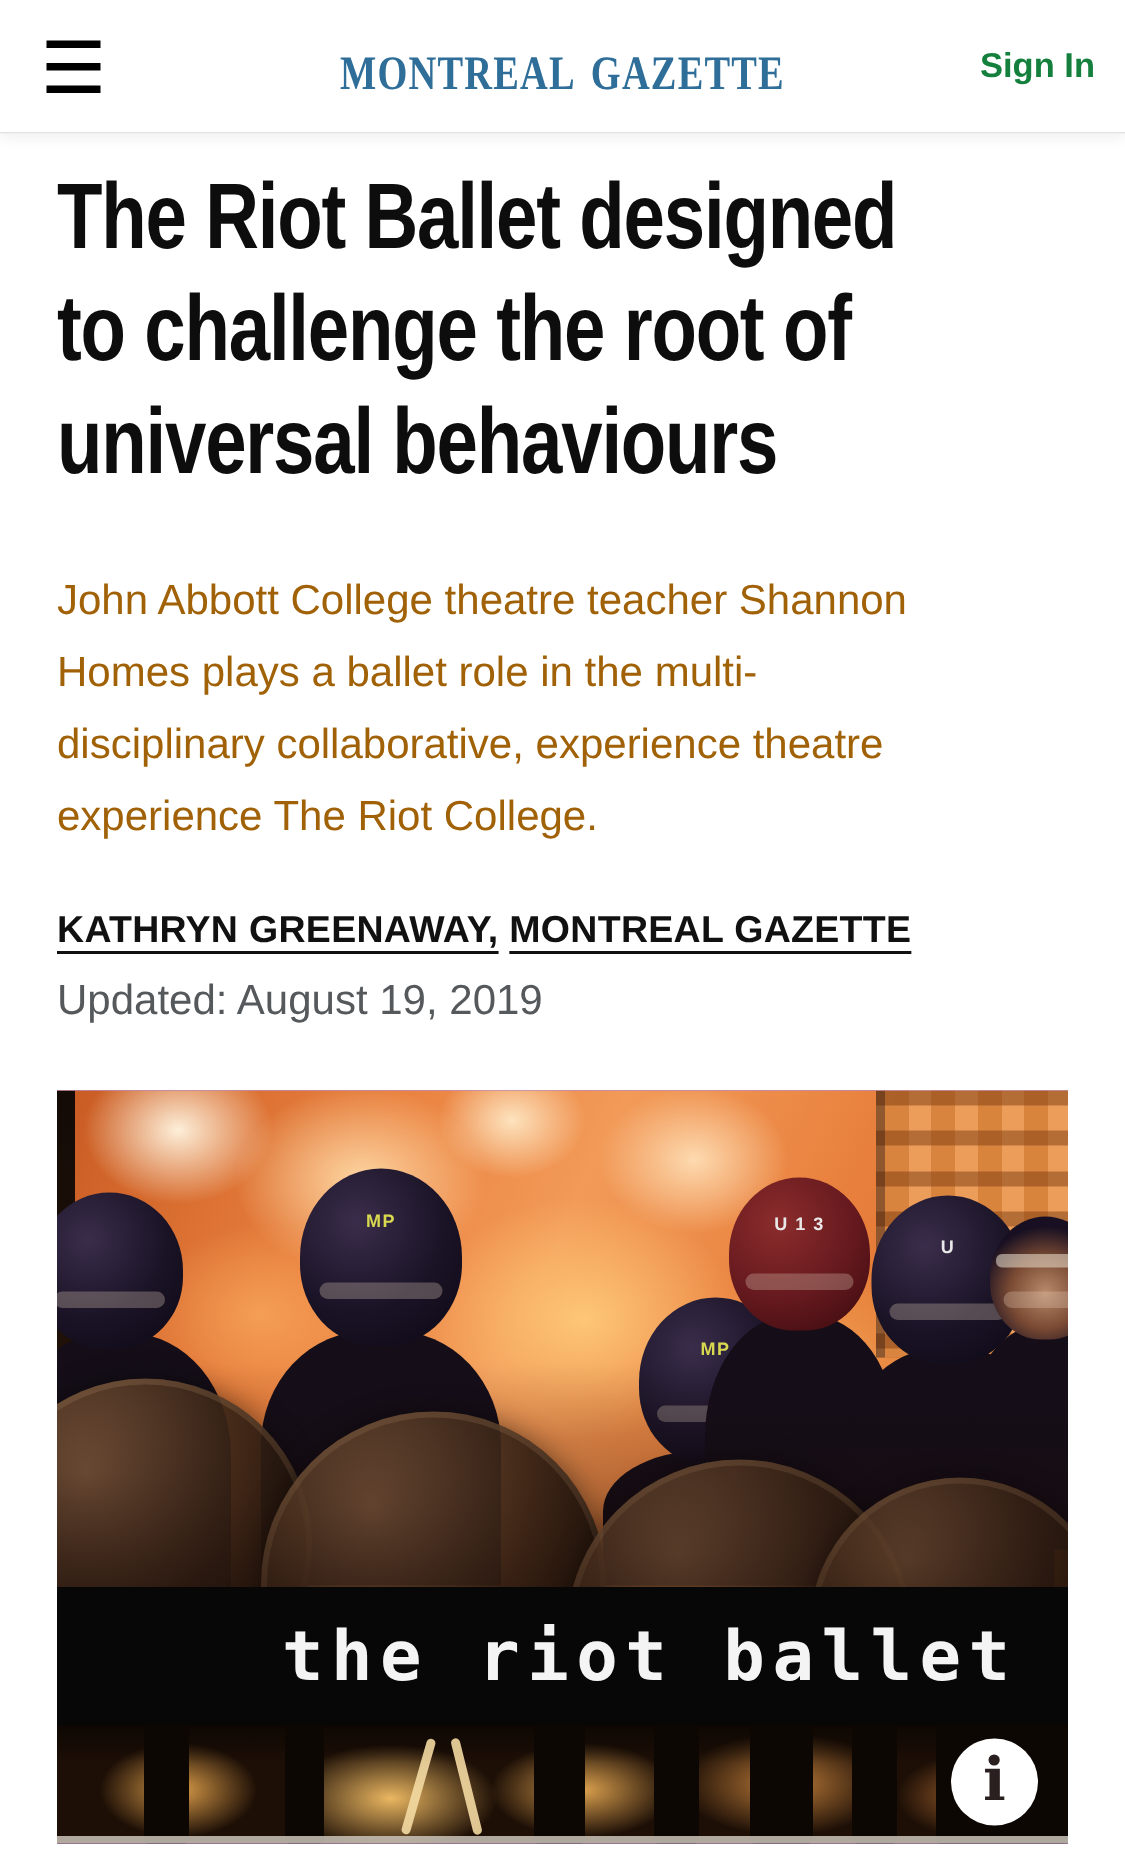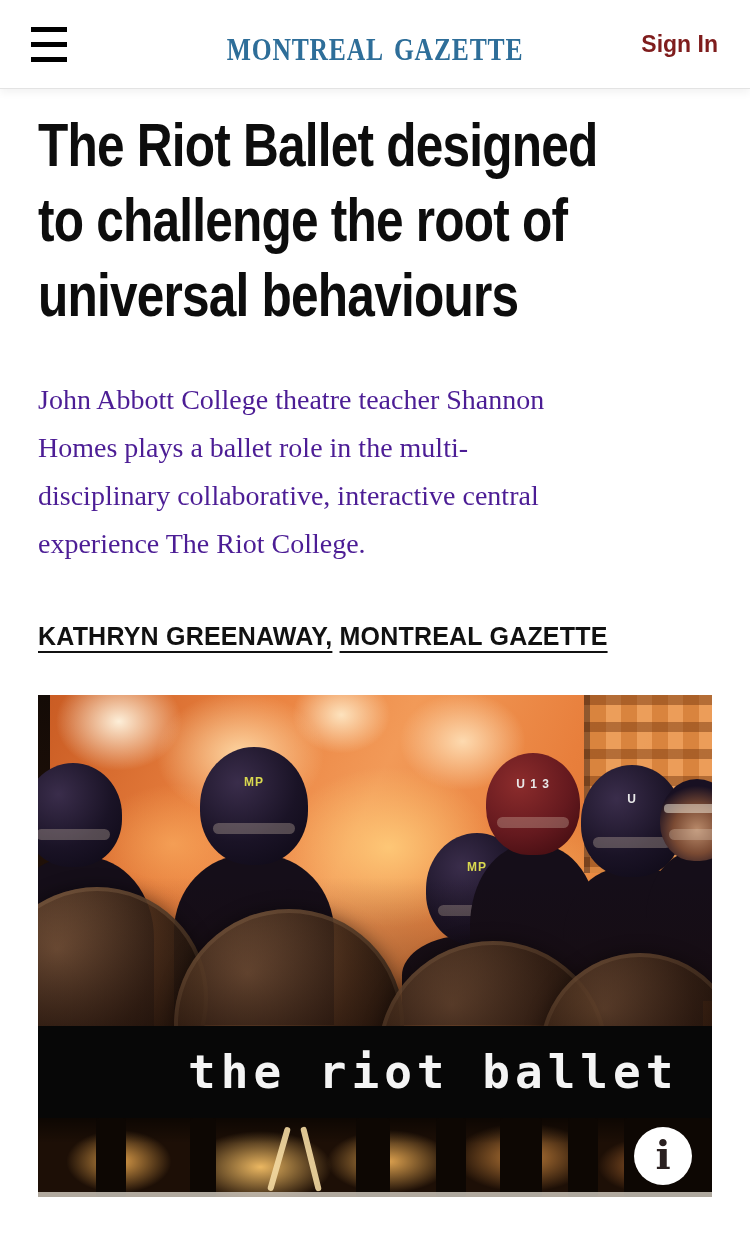--- a/index.html
+++ b/index.html
@@ -12,30 +12,30 @@
   .burger { position:absolute; left:31px; top:27px; width:36px; height:35px;
             background:none; border:none; cursor:pointer; display:flex;
             flex-direction:column; justify-content:space-between; }
   .burger span { display:block; width:36px; height:5px; background:#000; }
   .logo { position:absolute; left:50%; top:50%;
           transform:translate(-50%,-50%) scaleX(.80);
           font-family:"Liberation Serif", serif; font-weight:bold;
           font-variant:small-caps; text-transform:lowercase;
           font-size:46px; letter-spacing:1px; color:#2e6e99; white-space:nowrap;
           text-decoration:none; }
-  .signin { position:absolute; right:32px; top:50%; transform:translateY(-50%);
-            font-size:23px; font-weight:bold; color:#7f1d1d; text-decoration:none; }
+  .signin { position:absolute; right:20px; top:50%; transform:translateY(-50%);
+            font-size:23px; font-weight:bold; color:#15803d; text-decoration:none; }
 
   
   main { padding:0 38px 15px; }
   .headline { margin-top:18px; font-size:62px; line-height:75px; font-weight:bold;
               letter-spacing:-1px; color:#0d0d0d; white-space:nowrap;
               transform:scaleX(.80); transform-origin:0 50%; }
-  .dek { margin-top:44px; font-size:28px; line-height:48px; color:#4c1d95;font-family:Liberation Serif, serif; }
-  .byline { margin-top:54px; font-size:25px; font-weight:bold; letter-spacing:.2px;
+  .dek { margin-top:44px; font-size:28px; line-height:48px; color:#a16207; }
+  .byline { margin-top:38px; font-size:25px; font-weight:bold; letter-spacing:.2px;
             color:#111; }
   .byline a { color:#111; text-decoration:underline; text-underline-offset:6px;
               text-decoration-thickness:2px; }
   .updated { margin-top:16px; font-size:28px; color:#55595c; }
 
   
   .hero { position:relative; margin-top:44px; width:674px; height:502px;
           overflow:hidden; background:#701a75; }
   .scene-top { position:absolute; left:0; top:0; width:674px; height:331px; overflow:hidden;
     background:
@@ -119,29 +119,30 @@
 <main>
   <h1 class="headline">
     <div>The Riot Ballet designed</div>
     <div>to challenge the root of</div>
     <div>universal behaviours</div>
   </h1>
 
   <p class="dek">
     <span style="display:block">John Abbott College theatre teacher Shannon</span>
     <span style="display:block">Homes plays a ballet role in the multi-</span>
-    <span style="display:block">disciplinary collaborative, interactive central</span>
+    <span style="display:block">disciplinary collaborative, experience theatre</span>
     <span style="display:block">experience The Riot College.</span>
   </p>
 
   <div class="byline">
     <a href="#">KATHRYN GREENAWAY,</a>
     <a href="#">MONTREAL GAZETTE</a>
   </div>
 
+  <div class="updated">Updated: August 19, 2019</div>
 
   <figure class="hero">
     <div class="scene-top">
       <div class="building"></div>
       <div class="edge-strip"></div>
 
       <div class="figure" style="left:-14px; top:68px;">
         <div class="helmet" style="width:98px; height:104px;"></div>
         <div class="torso" style="width:150px; height:180px; margin-left:-20px;"></div>
       </div>

